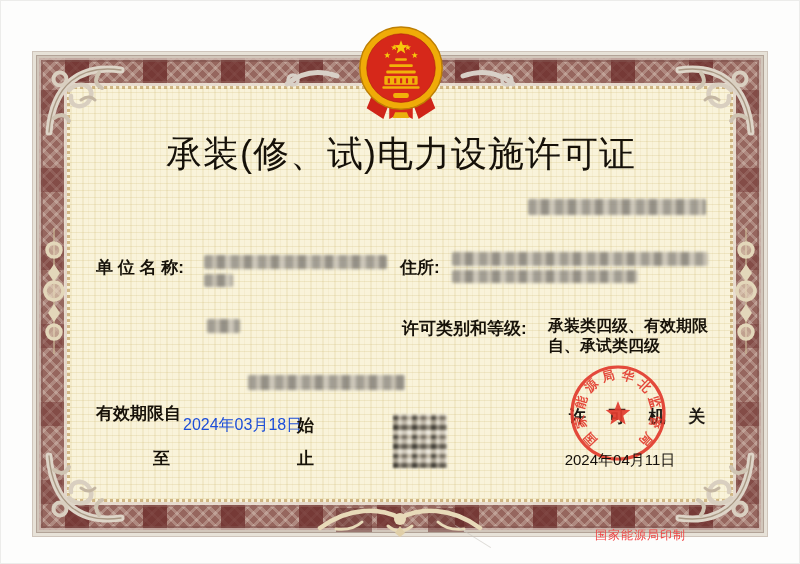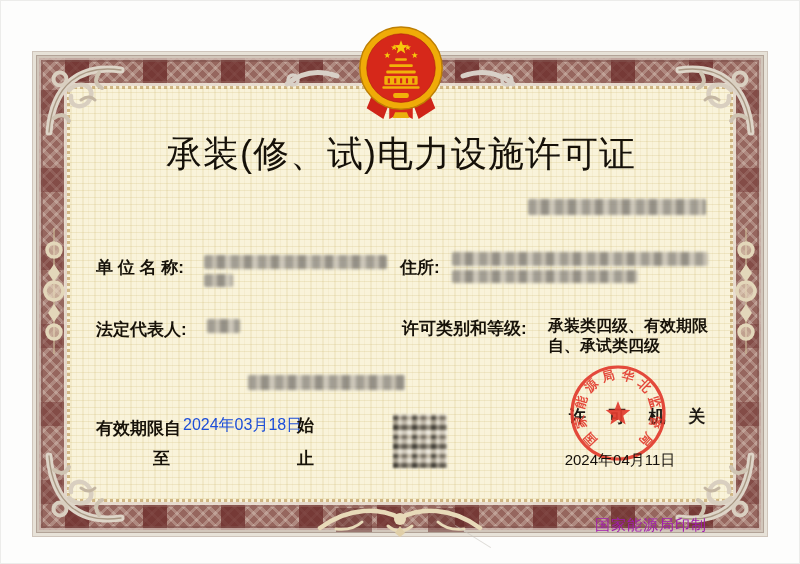--- a/index.html
+++ b/index.html
@@ -61,21 +61,21 @@
   
   .authority{
     position:absolute;left:560px;top:405px;width:122px;text-align:center;
     font-size:17px;font-weight:bold;color:#1c1813;letter-spacing:9px;text-indent:9px;
     white-space:nowrap;z-index:5;
   }
   .seal{position:absolute;left:562px;top:357px;width:112px;height:112px;z-index:6;opacity:.92;}
   .issue-date{position:absolute;left:546px;top:451px;width:148px;text-align:center;
     font-size:15px;color:#14100c;z-index:7;white-space:nowrap;}
 
-  .footer{position:absolute;left:595px;top:516px;font-size:15px;color:#a21caf;letter-spacing:1px;}
+  .footer{position:absolute;left:595px;top:527px;font-size:12px;color:#ef4444;letter-spacing:1px;}
 
   .scratch{position:absolute;left:452px;top:536px;width:42px;height:1px;background:#c9c6bf;
     transform:rotate(32deg);opacity:.6;}
   .emblem{position:absolute;left:352px;top:22px;width:98px;height:100px;z-index:4;}
 </style>
 </head>
 <body>
 
 <div class="photo">
 
@@ -183,29 +183,28 @@
   <div class="blur" style="left:528px;top:199px;width:178px;height:16px"></div>
 
   <div class="label" style="left:96px;top:256px">单 位 名 称:</div>
   <div class="blur" style="left:204px;top:255px;width:183px;height:14px"></div>
   <div class="blur" style="left:204px;top:274px;width:29px;height:13px"></div>
 
   <div class="label" style="left:400px;top:256px">住所:</div>
   <div class="blur" style="left:452px;top:252px;width:256px;height:14px"></div>
   <div class="blur" style="left:452px;top:270px;width:186px;height:13px"></div>
 
-  <div class="label" style="left:96px;top:318px">法定代表人:</div>
   <div class="blur" style="left:207px;top:319px;width:33px;height:14px"></div>
 
   <div class="label" style="left:402px;top:317px">许可类别和等级:</div>
   <div class="val" style="left:548px;top:316px;width:174px;line-height:20px">承装类四级、有效期限自、承试类四级</div>
 
   <div class="blur" style="left:248px;top:375px;width:157px;height:15px"></div>
 
-  <div class="label" style="left:96px;top:417px">有效期限自</div>
+  <div class="label" style="left:96px;top:402px">有效期限自</div>
   <div class="date" style="left:183px;top:415px">2024年03月18日</div>
   <div class="label" style="left:297px;top:414px">始</div>
 
   <div class="label" style="left:153px;top:447px">至</div>
   <div class="label" style="left:297px;top:447px">止</div>
 
   <div class="qr"></div>
 
   <div class="authority">许 可 机 关</div>
   <svg class="seal" viewBox="0 0 112 112">

